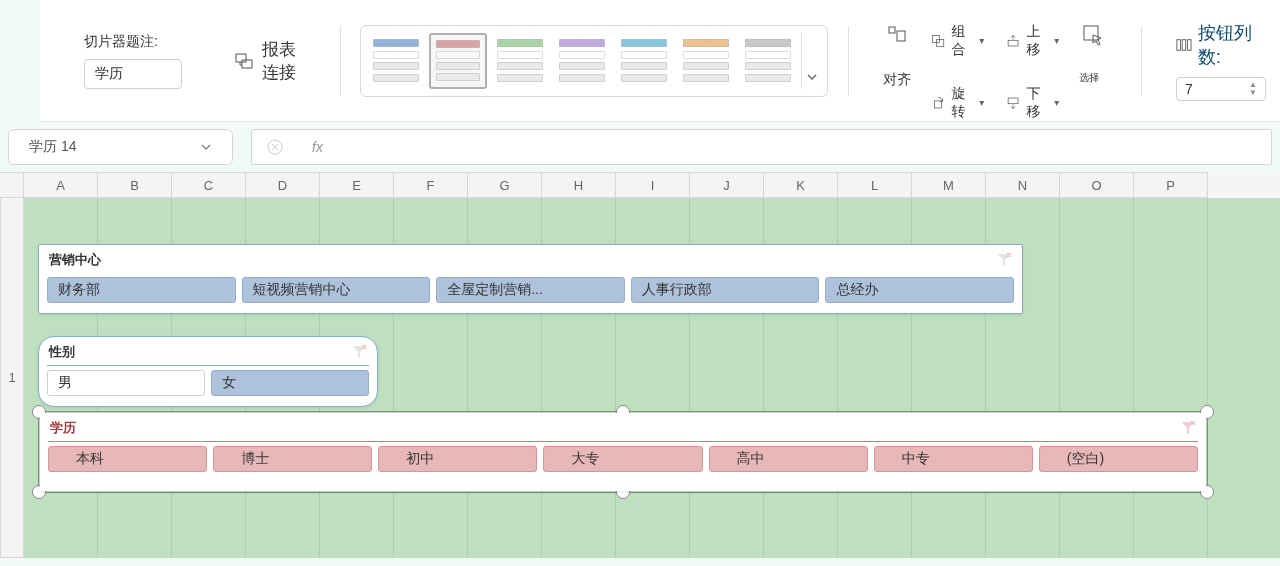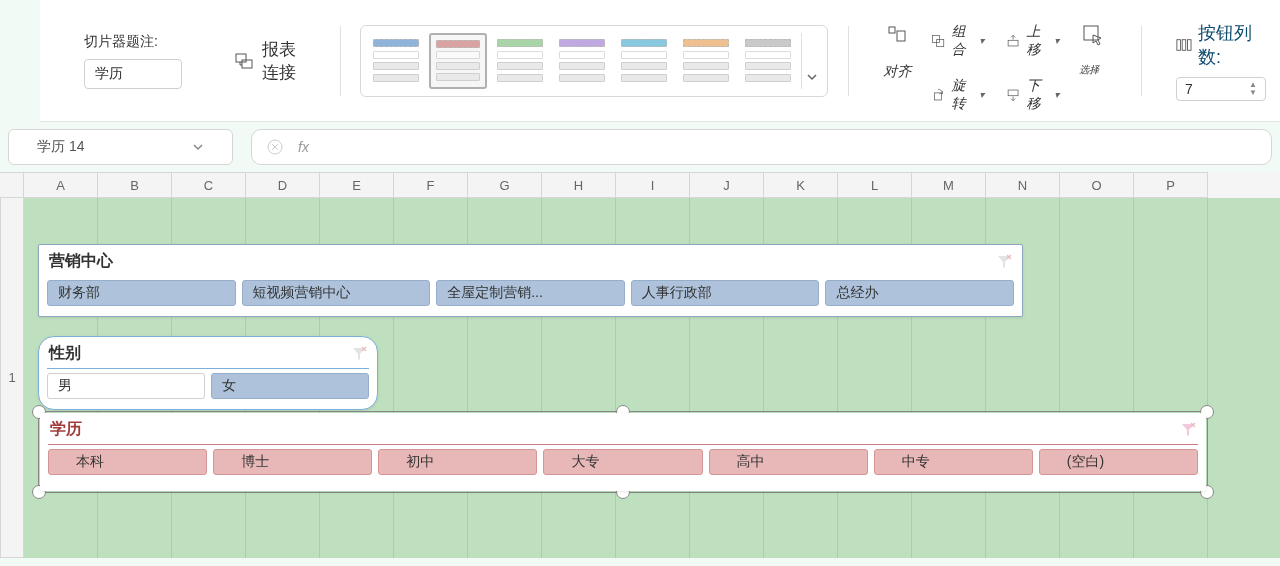--- a/index.html
+++ b/index.html
@@ -99,21 +99,21 @@
     height: 56px;
     display: flex;
     align-items: flex-end;
     justify-content: center;
     border-left: 1px solid #e0e0e0;
     cursor: pointer;
     padding-bottom: 6px;
   }
 
   .arr-grp { display:flex; gap:18px; }
-  .arr-col { display:flex; flex-direction:column; gap:14px; align-items:flex-start;font-style:italic;}
+  .arr-col { display:flex; flex-direction:column; gap:22px; align-items:flex-start;}
   .arr-item { display:flex; align-items:center; gap:6px; font-size:14px; cursor:pointer; padding:2px 2px;}
   .chev { font-size:10px; color:#666; margin-left:2px;}
 
   .btncol-label { font-size:18px; color:#0c4a6e; display:flex; align-items:center; gap:6px;}
   .num-input {
     width: 90px; height:30px; border:1px solid #d0d0d0; border-radius:4px;
     padding:2px 8px; font-size:14px; display:flex; align-items:center; justify-content:space-between;
     background:#fff;
   }
   .spin { display:flex; flex-direction:column; font-size:8px; color:#888; line-height:8px; cursor:pointer;}
@@ -128,34 +128,34 @@
     gap: 18px;
   }
   .namebox {
     width: 225px;
     height: 36px;
     border: 1px solid #d6d6d6;
     border-radius: 6px;
     background: #fff;
     display: flex;
     align-items: center;
-    padding: 0 28px;
+    padding: 0 20px;
     justify-content: space-between;
     font-size: 14px;
     color: #555;
   }
   .formula-bar {
     flex: 1;
     height: 36px;
     border: 1px solid #d6d6d6;
-    border-radius: 10px;
+    border-radius: 2px;
     background: #fff;
     display: flex;
     align-items: center;
-    gap: 14px;
+    gap: 28px;
     padding: 0 14px;
     color: #888;
   }
   .fx { font-style: italic; font-size: 14px; color:#999;}
   .formula-input { border:none; outline:none; height:100%; flex:1; font-size:14px;}
 
   
   .sheet-wrap { position: relative; }
 
   .colhead {
@@ -184,21 +184,21 @@
     position: relative;
   }
 
   
   .slicer {
     position:absolute; background:#fff; border:1px solid #8fa6c2;
     border-radius:2px; box-shadow:0 1px 3px rgba(0,0,0,.1);
     padding: 6px 8px 10px 8px;
   }
   .slicer-title {
-    font-size:16px; font-weight:bold; color:#333;
+    font-size:13px; font-weight:bold; color:#333;
     display:flex; justify-content:space-between; align-items:center;
     padding: 0 2px 4px 2px;
   }
   .filter-ico { opacity:.4; }
   .slicer-items { display:flex; gap:6px; margin-top:4px;}
   .sitem {
     flex:1; border:1px solid #97aecb; background:#aec3db;
     border-radius:3px; padding: 3px 10px; font-size:14px; color:#333;
     white-space:nowrap; overflow:hidden; text-overflow:ellipsis;
     text-align:left; cursor:pointer;

